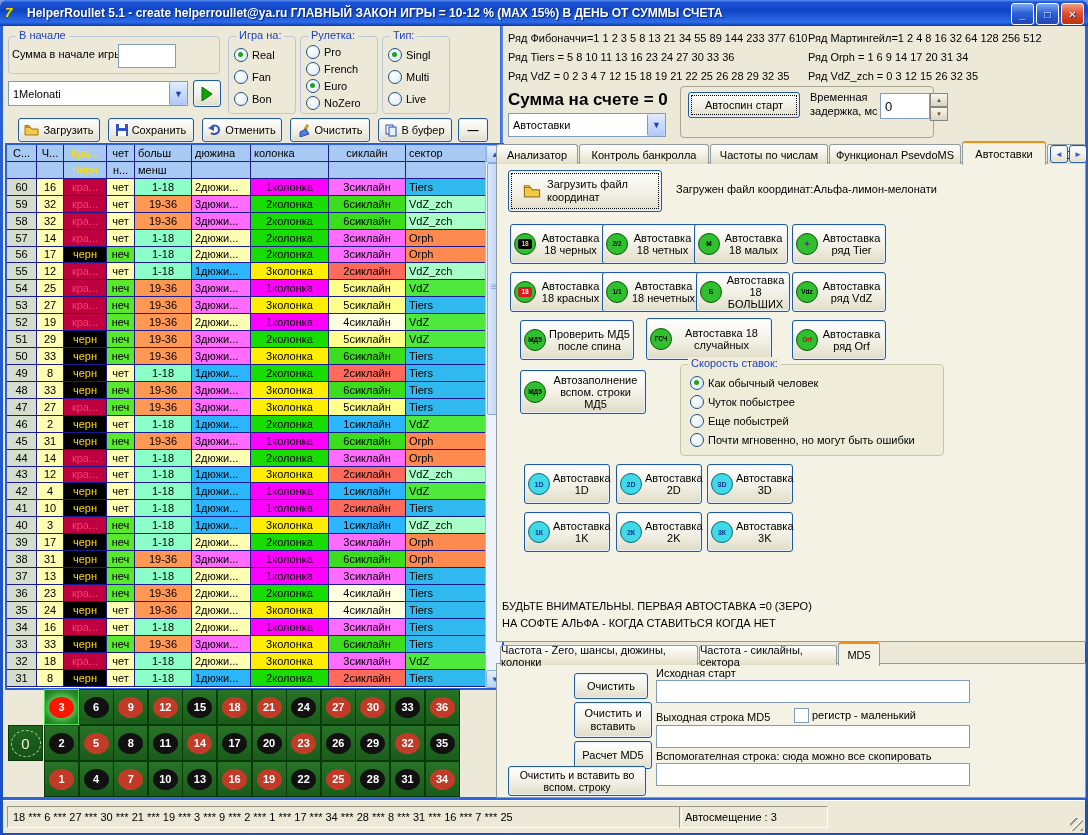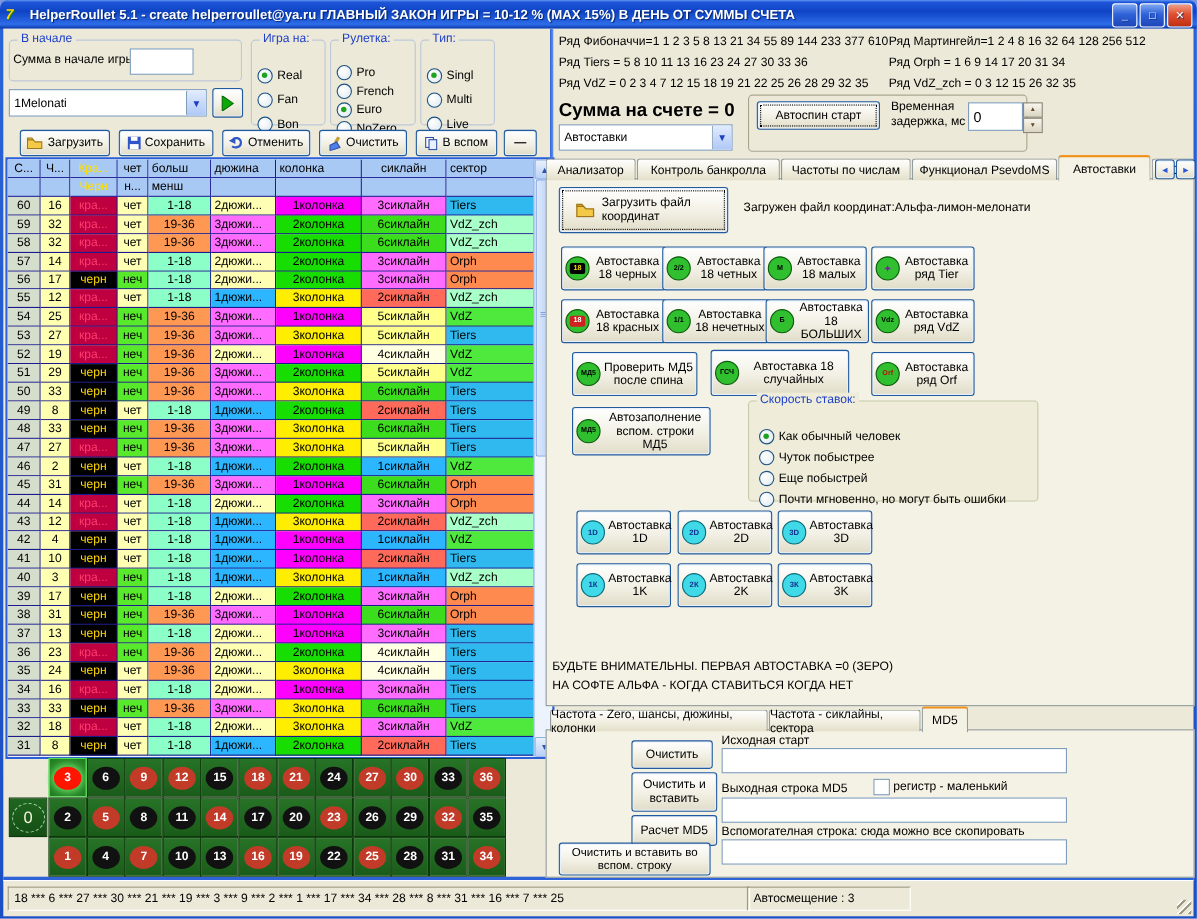--- a/index.html
+++ b/index.html
@@ -12,21 +12,21 @@
   .wb{width:21px;height:20px;border:1px solid #fff;border-radius:3px;color:#fff;font-size:10px;font-weight:bold;
       display:flex;align-items:center;justify-content:center;background:linear-gradient(180deg,#7FA8F0,#2E62D8 45%,#1E46B8);}
   .wb.close{background:linear-gradient(180deg,#F0A088,#E05030 45%,#C03010);}
   .client{position:absolute;left:3px;top:26px;width:1082px;height:774px;background:#ECE9D8;}
   .vsep{position:absolute;left:500px;top:26px;width:3px;height:774px;background:linear-gradient(90deg,#2E64D8,#6A94E8);}
   .hsep{position:absolute;left:3px;top:797px;width:1082px;height:3px;background:#2E64D8;}
 
   
   .gbox{position:absolute;border:1px solid #BCC7D8;border-radius:4px;}
   .gbox .cap{position:absolute;left:7px;top:-8px;background:#ECE9D8;padding:0 3px;color:#1D3FC8;font-size:11px;}
-  .radio{position:absolute;display:flex;align-items:center;gap:4px;font-size:11px;color:#000;margin-top:14px;}
+  .radio{position:absolute;display:flex;align-items:center;gap:4px;font-size:11px;color:#000;}
   .rdot{width:12px;height:12px;border-radius:50%;border:1px solid #1D5281;background:radial-gradient(circle at 35% 35%,#fff,#DDE8F0);position:relative;flex:0 0 auto;}
   .radio.sel .rdot::after{content:"";position:absolute;left:3px;top:3px;width:5px;height:5px;border-radius:50%;background:#21A121;}
   .field{background:#fff;border:1px solid #7F9DB9;}
   .xbtn{background:linear-gradient(180deg,#FFFFFF,#F2F0E4 55%,#E0DCC8);border:1px solid #225A9E;border-radius:3px;
         box-shadow:inset 0 0 0 1px #E6F0FC;display:flex;align-items:center;justify-content:center;font-size:11px;color:#000;}
   .combo{display:flex;align-items:center;background:#fff;border:1px solid #7F9DB9;font-size:11px;}
   .combo .cv{flex:1;padding-left:4px;}
   .combo .ca{width:17px;align-self:stretch;background:linear-gradient(180deg,#E2ECFD,#AFC8F7);border-left:1px solid #7F9DB9;border-radius:2px;
              display:flex;align-items:center;justify-content:center;color:#1D3FBF;font-size:9px;}
 
@@ -206,21 +206,21 @@
         <rect x="7" y="0" width="3" height="6" fill="#C8A038" transform="rotate(30 8 3)"></rect>
         <path d="M2 8 l6 -3 l3 5 l-9 3z" fill="#4F7FE8" stroke="#2B4FA8"></path>
       </svg>
     <span>Очистить</span>
   </div>
   <div class="xbtn" style="position:absolute;left:378px;top:118px;width:72px;height:22px;gap:4px;">
     <svg width="12" height="13" viewBox="0 0 12 13">
         <rect x="1" y="1" width="7" height="9" fill="#fff" stroke="#2B4FA8"></rect>
         <rect x="4" y="3" width="7" height="9" fill="#E8F0FF" stroke="#2B4FA8"></rect>
       </svg>
-    <span>В вспом</span>
+    <span>В буфер</span>
   </div>
   <div class="xbtn" style="position:absolute;left:458px;top:118px;width:28px;height:22px;font-weight:bold;">
     <span>—</span>
   </div>
 
   <div class="lbl" style="left:508px;top:32px;">Ряд Фибоначчи=1 1 2 3 5 8 13 21 34 55 89 144 233 377 610</div>
   <div class="lbl" style="left:508px;top:51px;">Ряд Tiers = 5 8 10 11 13 16 23 24 27 30 33 36</div>
   <div class="lbl" style="left:508px;top:70px;">Ряд VdZ = 0 2 3 4 7 12 15 18 19 21 22 25 26 28 29 32 35</div>
   <div class="lbl" style="left:808px;top:32px;">Ряд Мартингейл=1 2 4 8 16 32 64 128 256 512</div>
   <div class="lbl" style="left:808px;top:51px;">Ряд Orph = 1 6 9 14 17 20 31 34</div>

